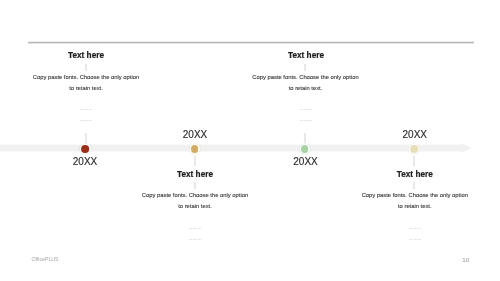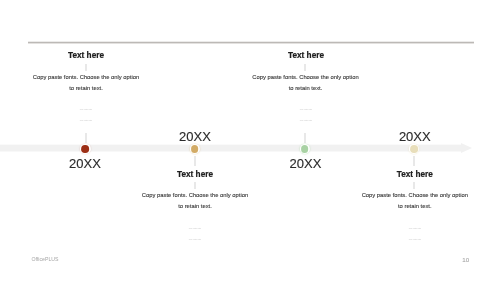--- a/index.html
+++ b/index.html
@@ -18,21 +18,21 @@
   .dot{position:absolute;width:10.2px;height:10.2px;border-radius:50%;background:#fff;
        transform:translate(-50%,-50%);z-index:3;
        box-shadow:0 0 1.3px 0.5px var(--glow);}
   .dot::after{content:"";position:absolute;left:50%;top:50%;width:7.6px;height:7.6px;
        border-radius:50%;transform:translate(-50%,-50%);background:var(--c);}
 
   .vline{position:absolute;width:1px;background:#d2d2d2;transform:translateX(-50%);}
 
   .title{position:absolute;font-size:8.25px;font-weight:bold;color:#202020;
          transform:translateX(-50%);white-space:nowrap;-webkit-text-stroke:0.2px #202020;}
-  .year{position:absolute;font-size:13px;color:#2b2b2b;transform:translateX(-50%);white-space:nowrap;-webkit-text-stroke:0.14px #2b2b2b;}
+  .year{position:absolute;font-size:10px;color:#2b2b2b;transform:translateX(-50%);white-space:nowrap;-webkit-text-stroke:0.14px #2b2b2b;}
 
   .body{position:absolute;font-size:5.82px;color:#3a3a3a;transform:translateX(-50%);
         text-align:center;width:180px;line-height:10.5px;-webkit-text-stroke:0.12px #3a3a3a;}
   .faint{position:absolute;font-size:4.1px;color:#c8c8c8;transform:translateX(-50%) scale(0.40);
          transform-origin:50% 0;text-align:center;width:350px;line-height:27px;}
 
   .footer-left{position:absolute;left:31.4px;top:255.9px;font-size:5.2px;color:#a6a6a6;letter-spacing:0.02px;}
   .footer-right{position:absolute;left:465.8px;top:256.2px;font-size:6.2px;color:#a8a8a8;transform:translateX(-50%);-webkit-text-stroke:0.1px #a8a8a8;}
 </style>
 </head>

